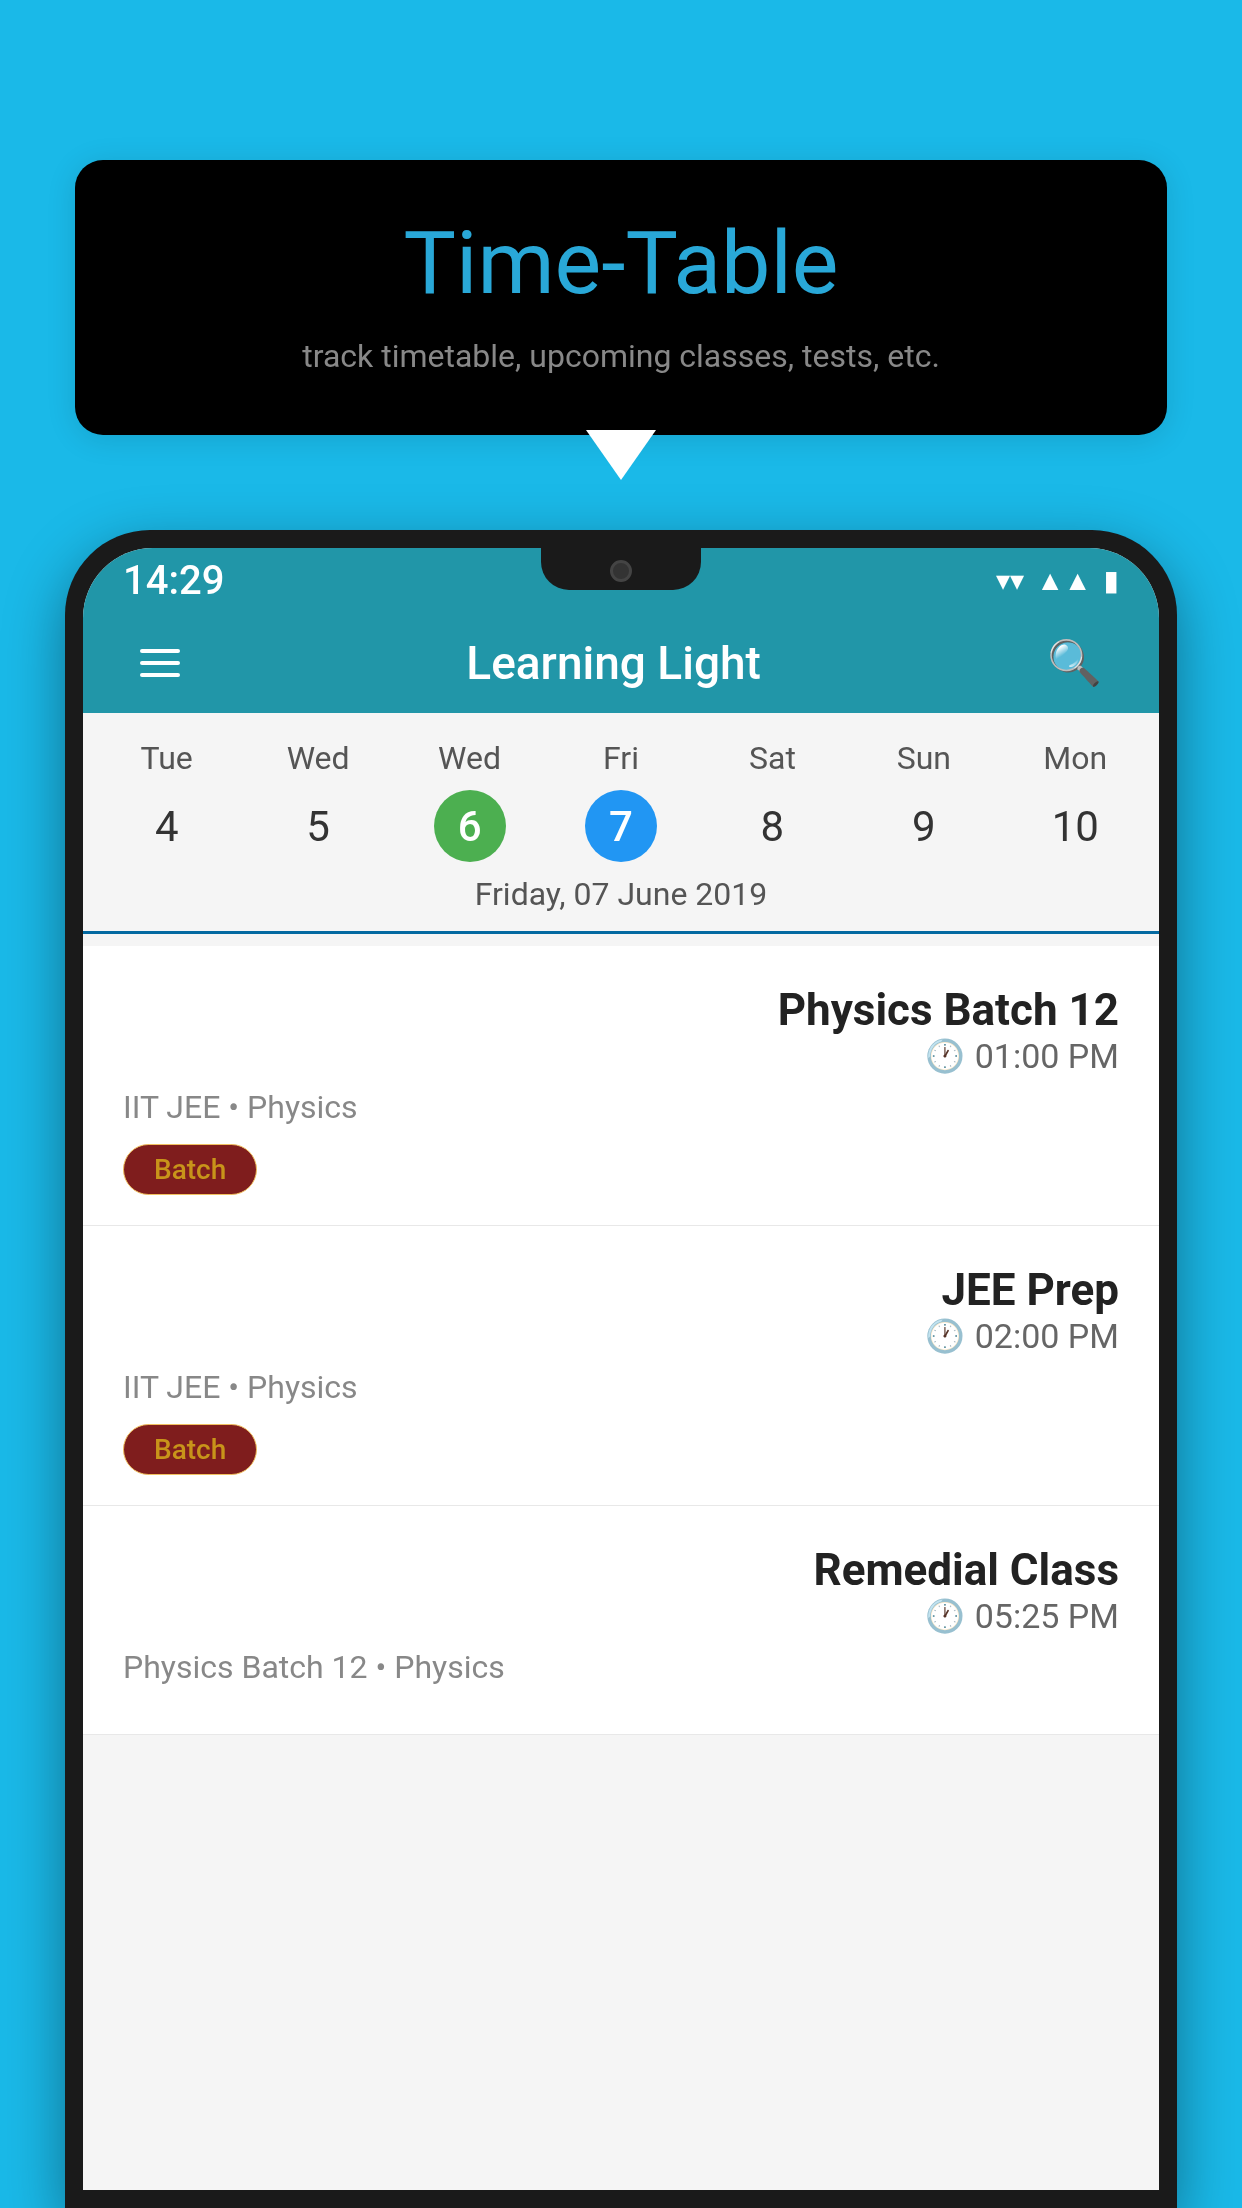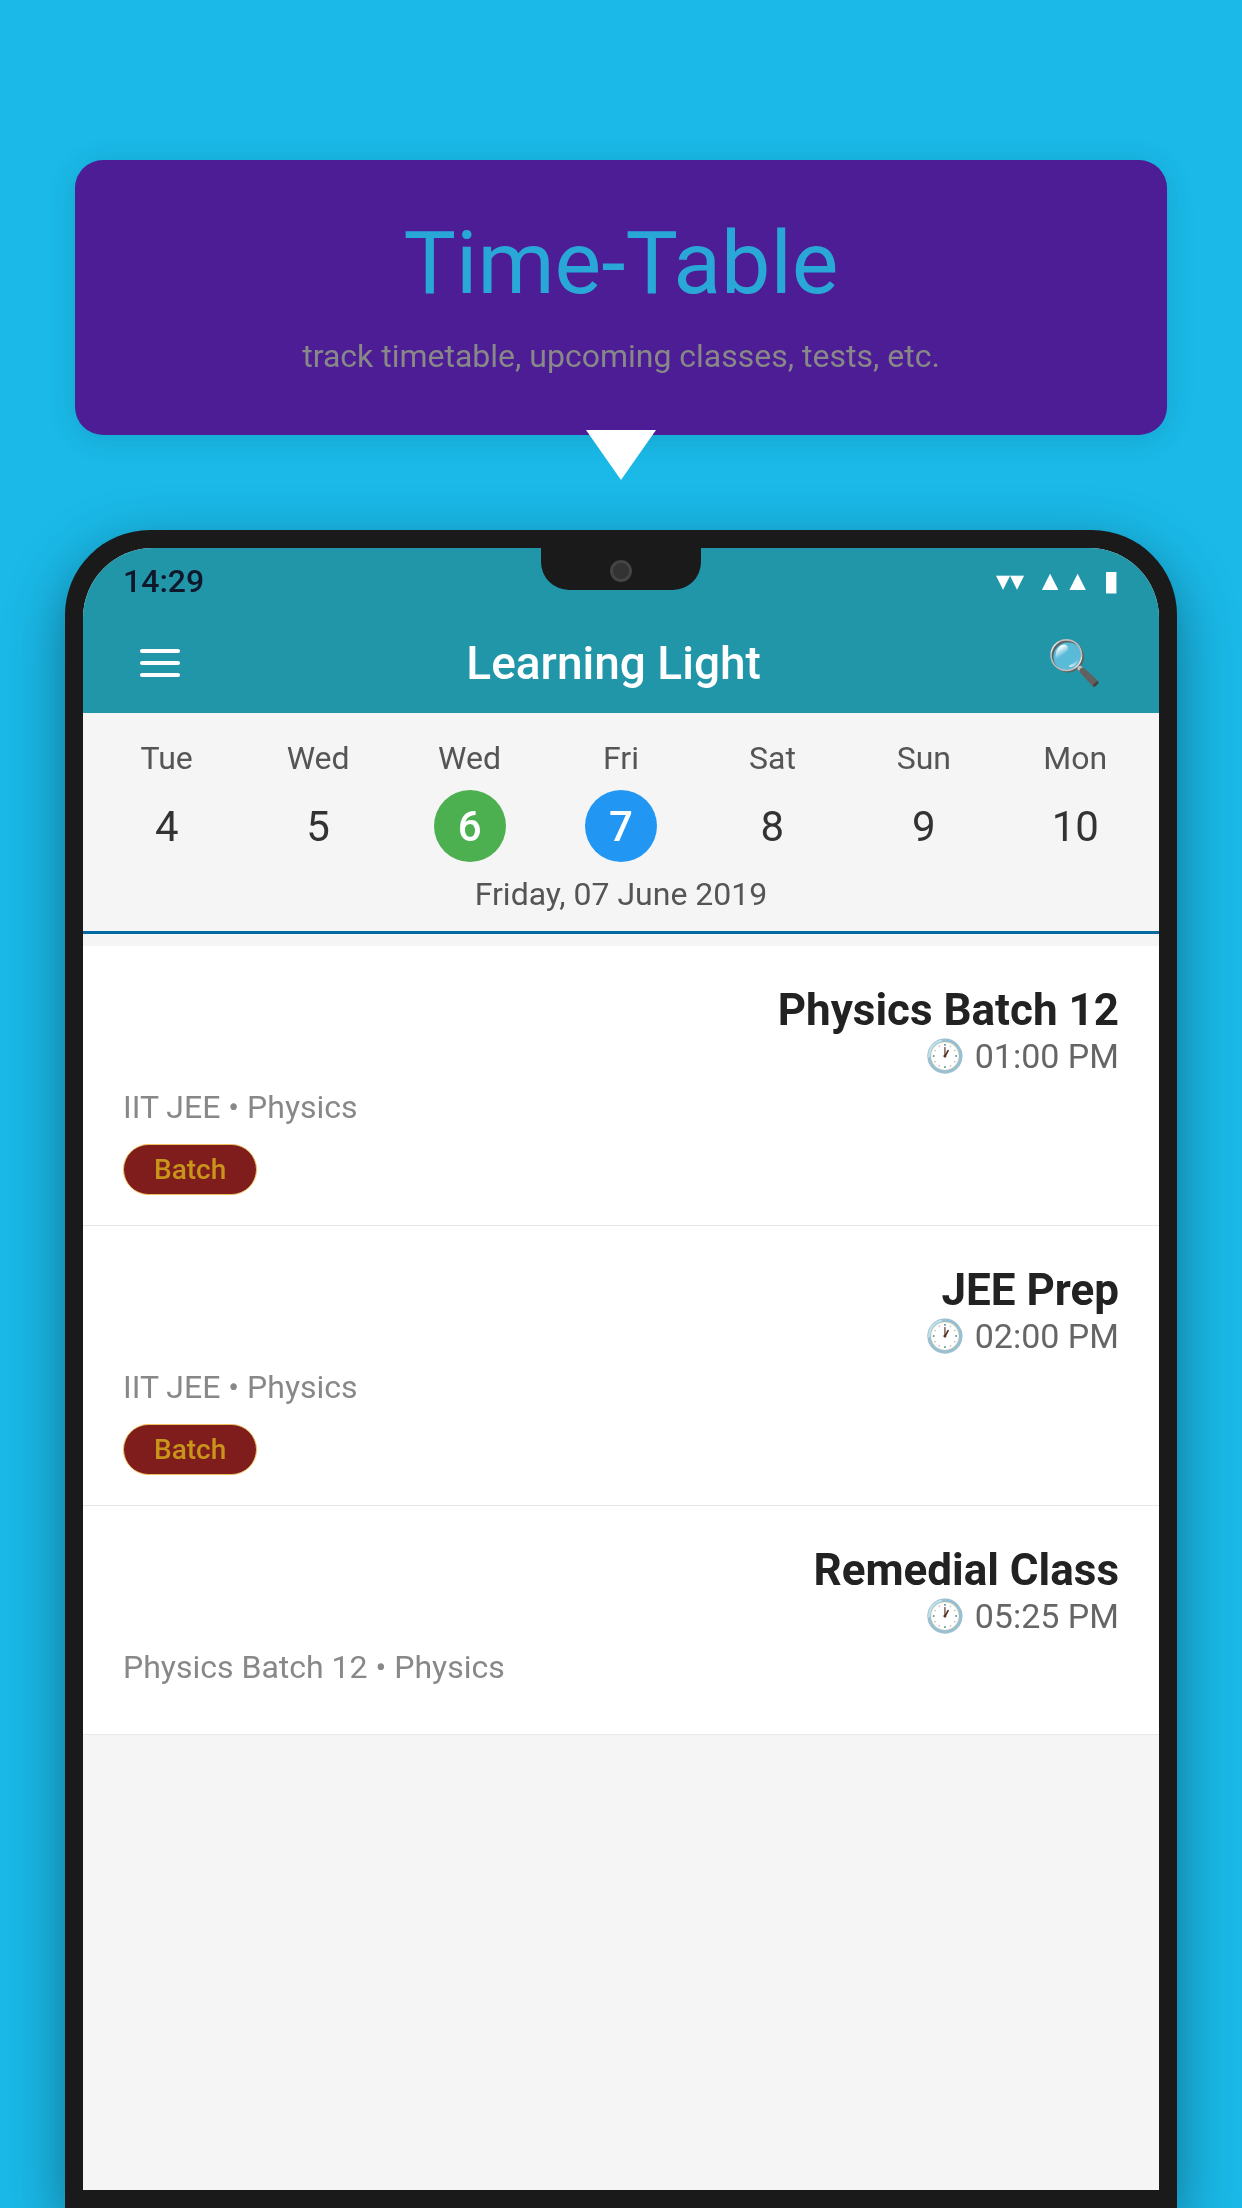--- a/index.html
+++ b/index.html
@@ -13,21 +13,21 @@
       overflow: hidden;
       position: relative;
     }
 
     
     .tooltip-card {
       position: absolute;
       top: 160px;
       left: 75px;
       right: 75px;
-      background: #4c1d95;
+      background: #000000;
       border-radius: 28px;
       padding: 55px 60px 60px;
       text-align: center;
       box-shadow: 0 4px 30px rgba(0,0,0,0.12);
     }
 
     .tooltip-card::after {
       content: '';
       position: absolute;
       bottom: -45px;
@@ -106,22 +106,22 @@
       background: #2196a8;
       height: 65px;
       display: flex;
       align-items: center;
       justify-content: space-between;
       padding: 0 40px;
       padding-top: 0;
     }
 
     .status-time {
-      color: #0f172a;
-      font-size: 32px;
+      color: #ffffff;
+      font-size: 40px;
       font-weight: 500;
     }
 
     .status-icons {
       display: flex;
       align-items: center;
       gap: 12px;
     }
 
     .status-icon {

